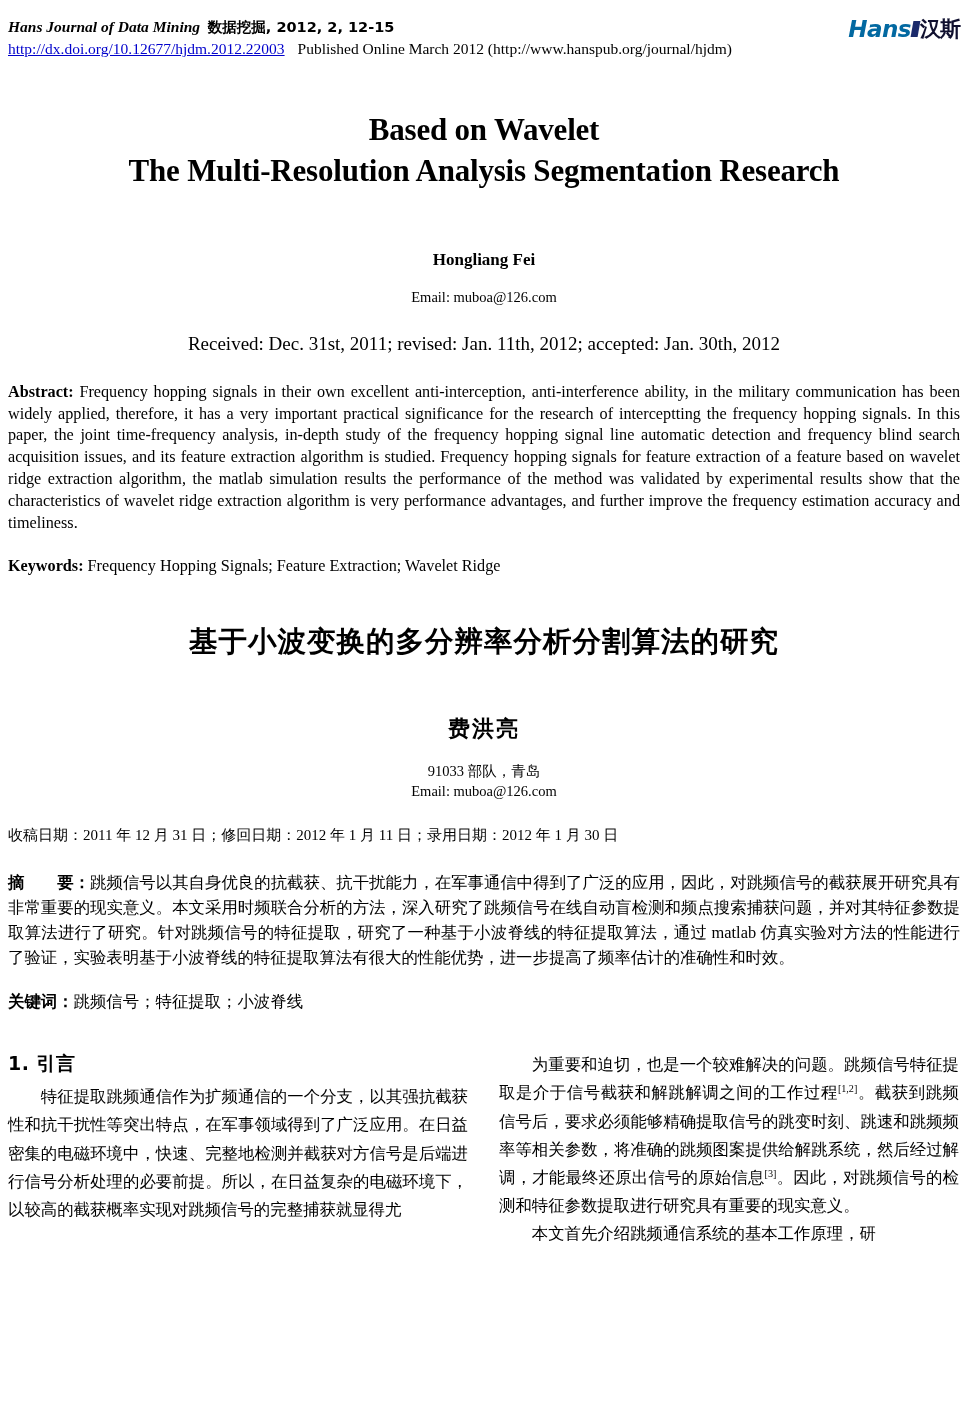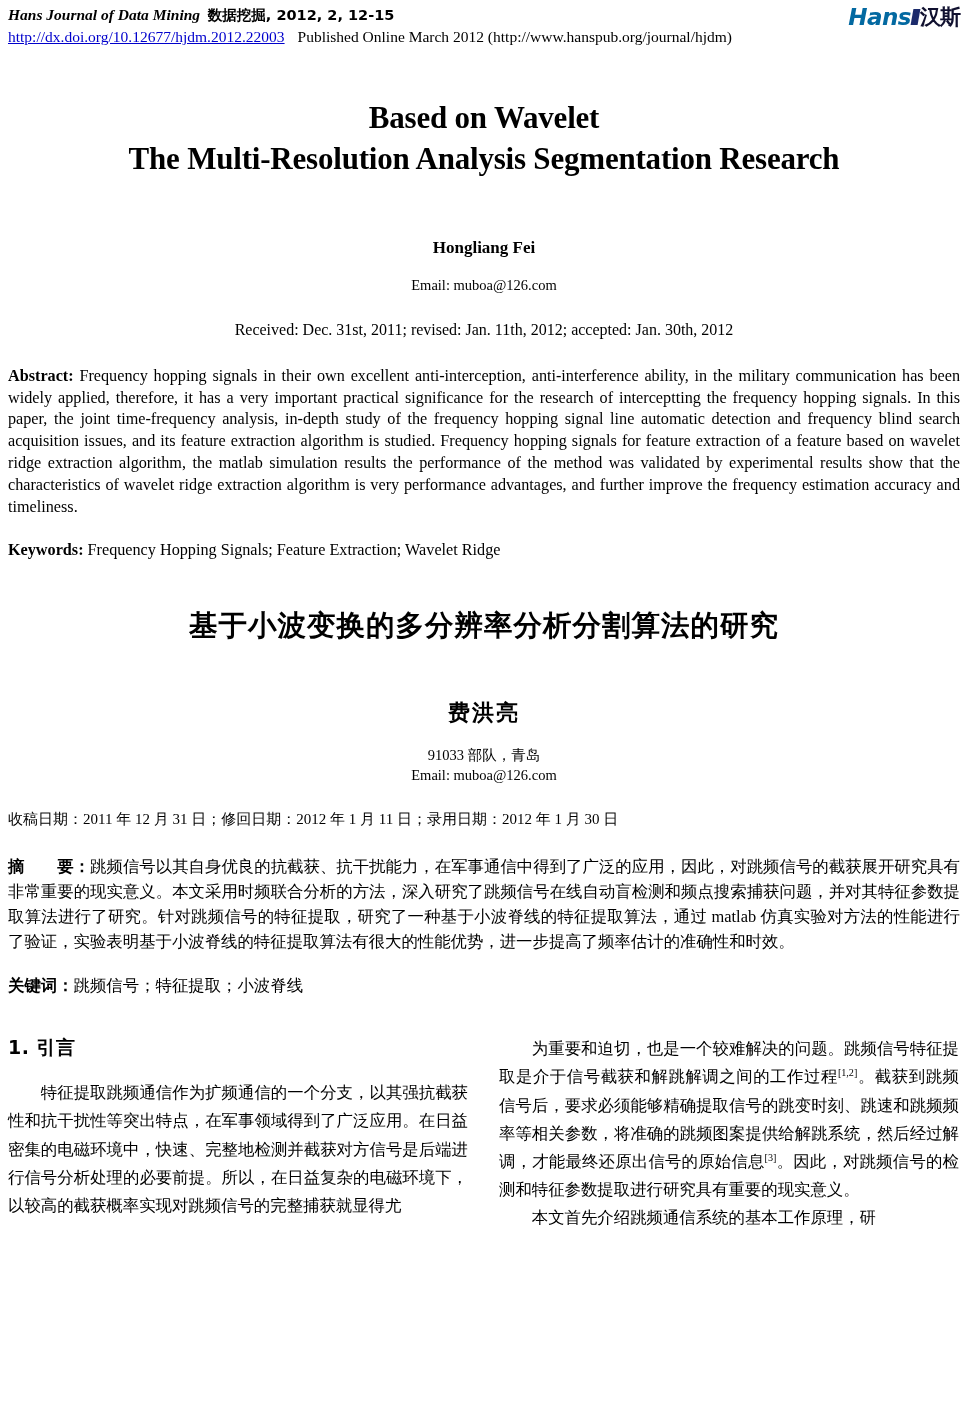--- a/index.html
+++ b/index.html
@@ -10,21 +10,21 @@
   body {
     width: 968px;
     height: 1417px;
     position: relative;
     font-family: "Liberation Serif", "DejaVu Serif", serif;
     color: #000000;
     -webkit-font-smoothing: antialiased;
   }
   .page {
     position: absolute;
-    left: 0; top: 0;
+    left: 0; top: 12px;
     width: 968px;
     height: 1249px;
     padding: 0;
     box-sizing: border-box;
   }
   .content {
     position: absolute;
     left: 8px;
     top: 6px;
     width: 952px;
@@ -115,21 +115,21 @@
     margin-top: 58px;
   }
   .affil {
     text-align: center;
     font-size: 14.5px;
     line-height: 1.38;
     margin-top: 17px;
   }
   .dates-en {
     text-align: center;
-    font-size: 16px;
+    font-size: 19px;
     margin-top: 26px;
   }
 
   
   .abstract {
     margin-top: 27px;
     font-size: 16.2px;
     line-height: 1.345;
     text-align: justify;
     text-justify: inter-word;
@@ -195,21 +195,21 @@
     display: flex;
     gap: 31px;
   }
   .col {
     width: 460px;
   }
   .sec-head {
     font-family: "DejaVu Sans", "Liberation Sans", sans-serif;
     font-size: 19px;
     font-weight: bold;
-    margin-bottom: 18px;
+    margin-bottom: 6px;
     letter-spacing: 0.5px;
   }
   .para {
     font-size: 16.4px;
     line-height: 1.72;
     text-align: justify;
     text-indent: 2em;
   }
   .para + .para {
     margin-top: 0;

